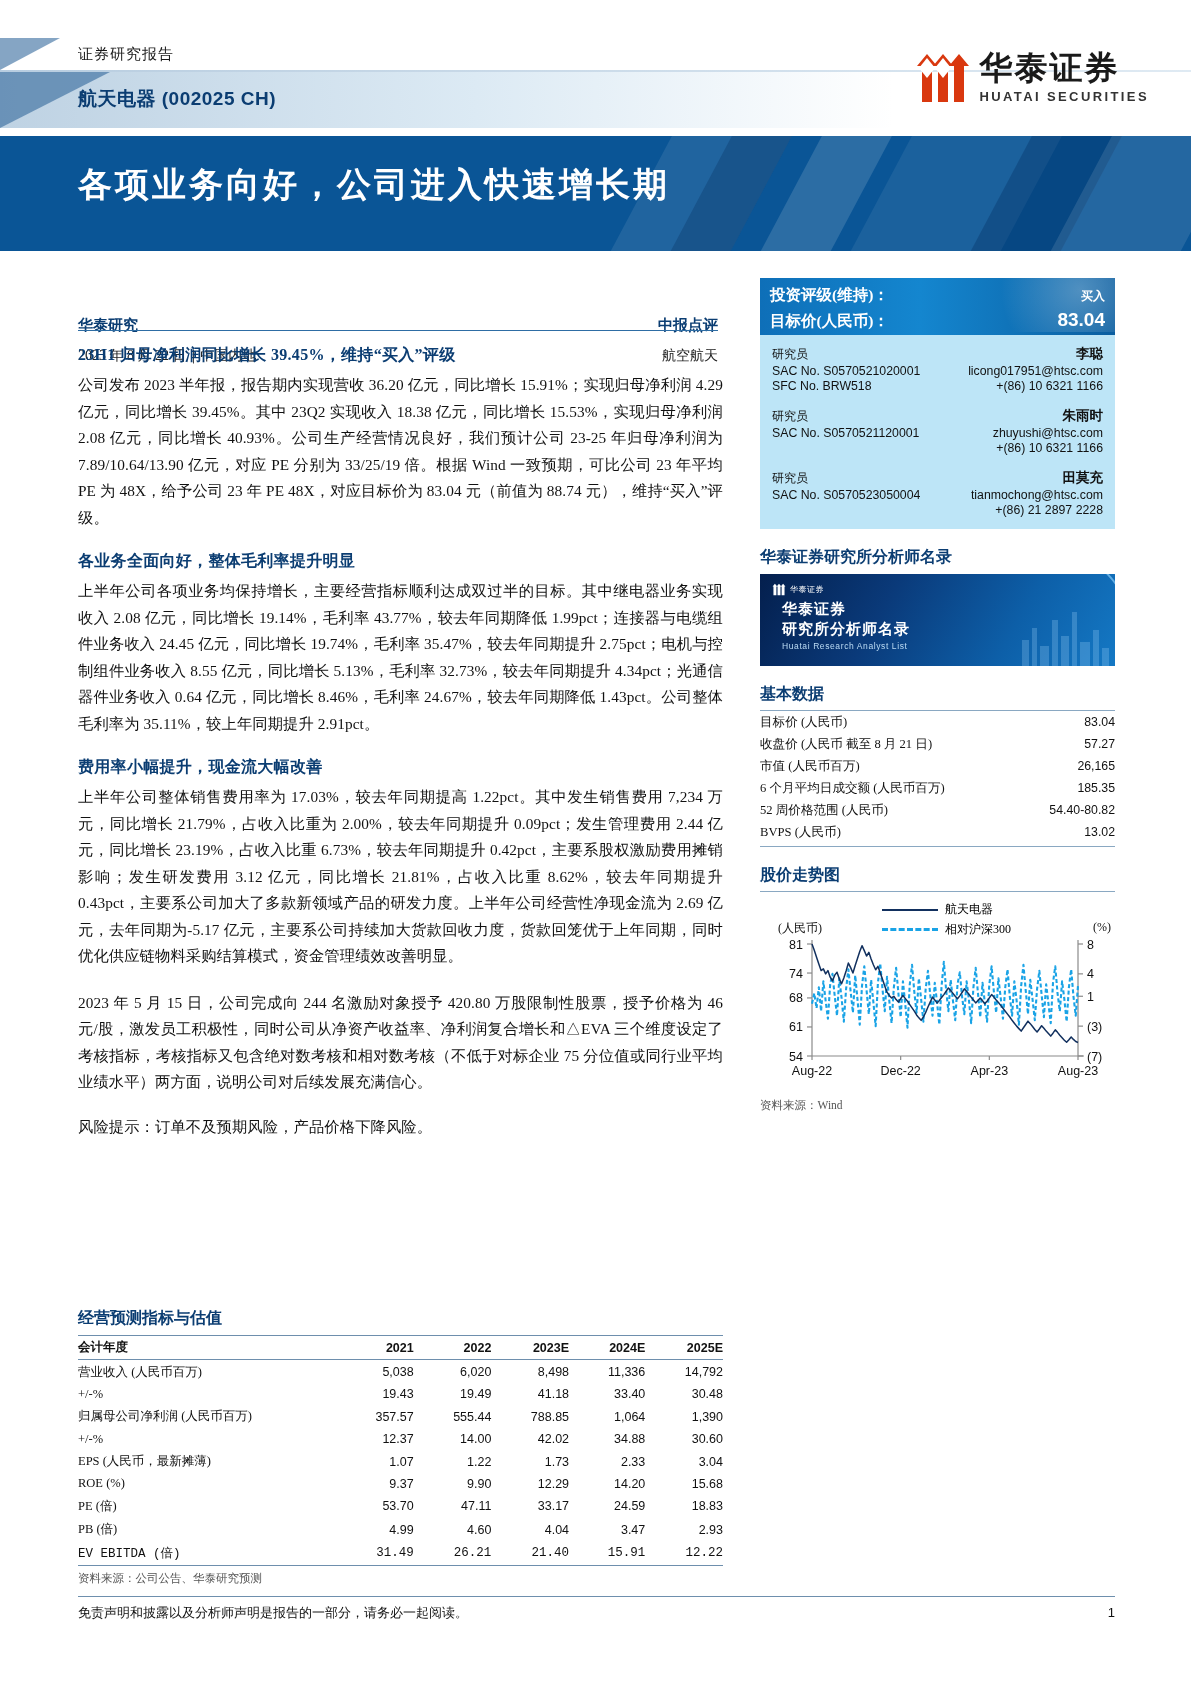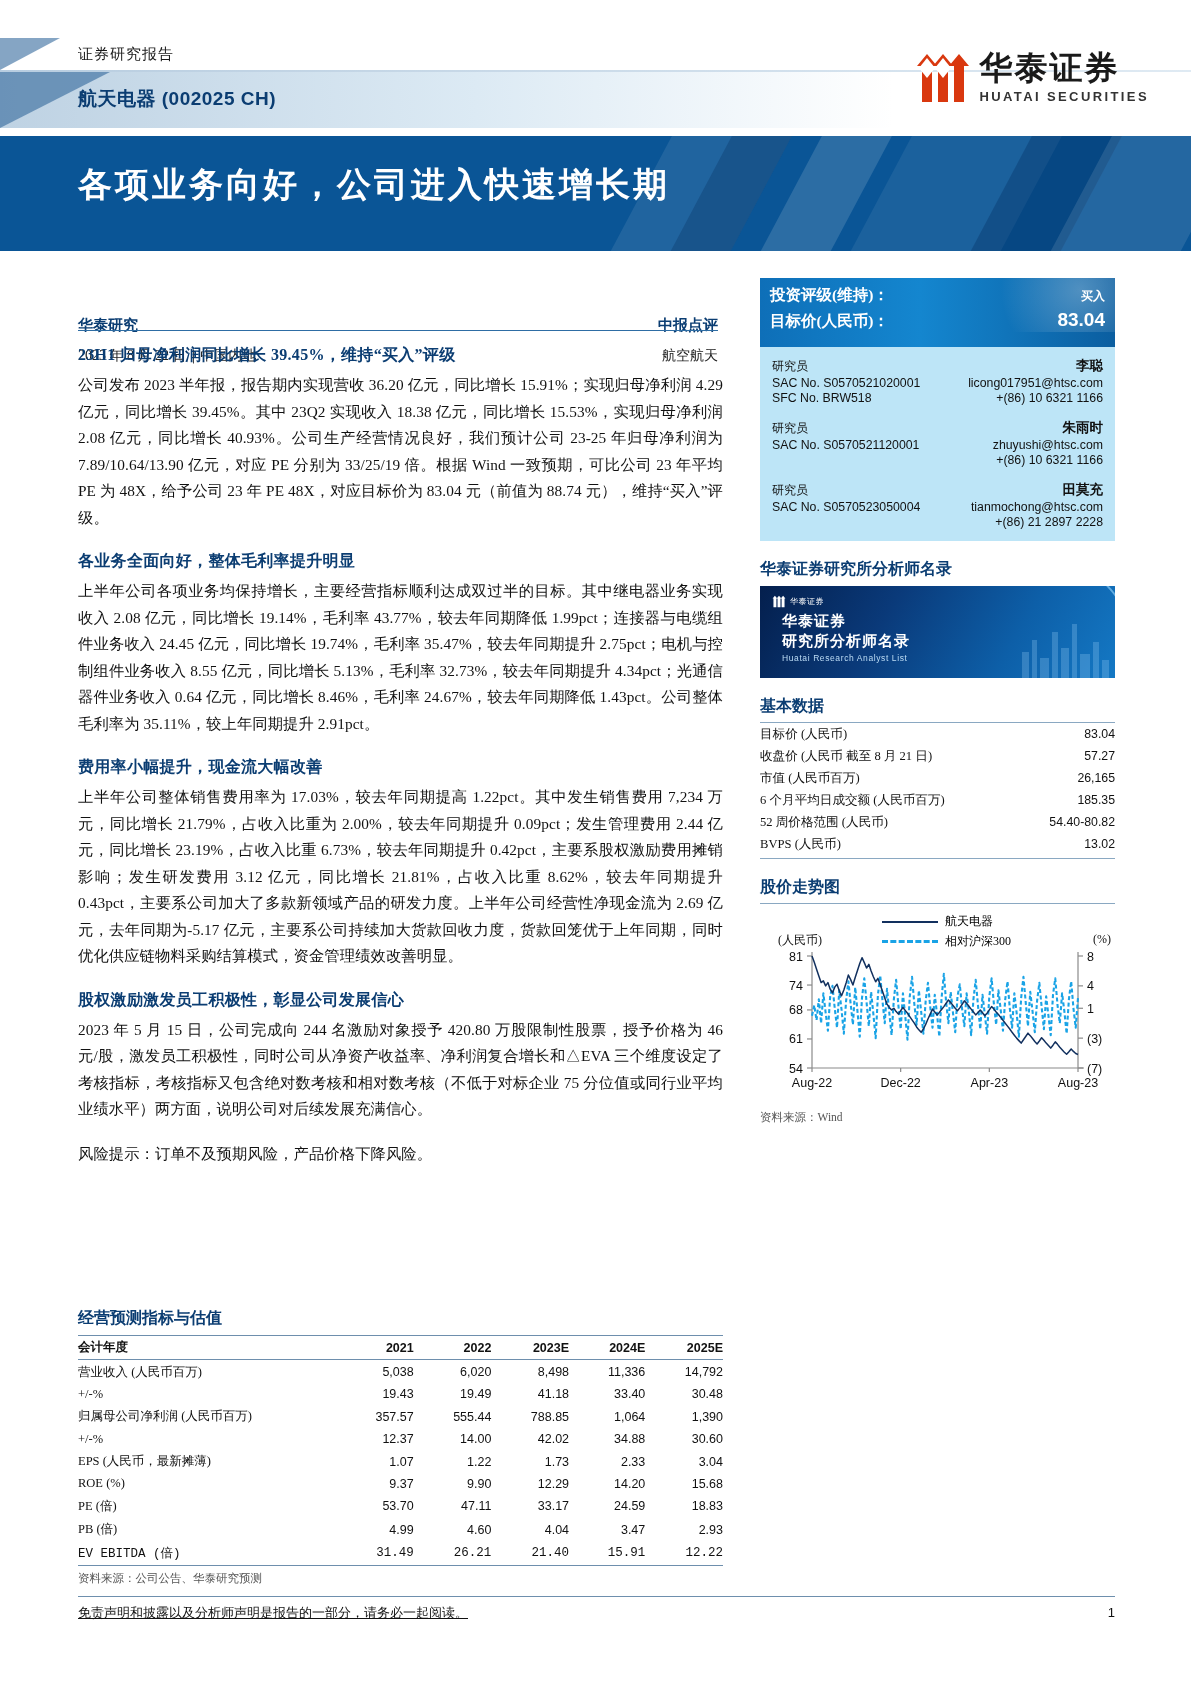--- a/index.html
+++ b/index.html
@@ -106,21 +106,21 @@
     font-size:15.3px; line-height:26.5px; color:#111;
     text-align:justify; margin:0 0 20px 0; letter-spacing:.1px;
   }
   .para.tight { margin-bottom:18px; }
 
   
   .side { position:absolute; left:760px; top:278px; width:355px; }
 
   .rating-box {
     background:linear-gradient(to right,#0e6fb8 0%,#1486cf 45%,#0b5ea0 100%);
-    padding:7px 10px 15px 10px; position:relative; overflow:hidden;
+    padding:7px 10px 3px 10px; position:relative; overflow:hidden;
   }
   .rating-box .glow {
     position:absolute; right:-10px; top:-16px; width:150px; height:70px;
     background:radial-gradient(circle at 70% 40%, rgba(255,255,255,.28), transparent 70%);
   }
   .rate-row {
     display:flex; justify-content:space-between; align-items:baseline;
     position:relative; z-index:2;
   }
   .rate-lbl {
@@ -265,21 +265,21 @@
   
   .footer {
     position:absolute; left:78px; top:1596px; width:1037px;
   }
   .footer-rule { border-top:1px solid #6e8fad; }
   .footer-row {
     display:flex; justify-content:space-between; align-items:baseline;
     margin-top:7px;
   }
   .footer-txt {
-    font-family:"Liberation Serif", serif; font-size:13px; color:#111;text-decoration:underline;
+    font-family:"Liberation Serif", serif; font-size:13px; color:#111;
   }
   .footer-pg {
     font-family:"Liberation Sans", sans-serif; font-size:13px; color:#111;
   }
 </style>
 </head>
 <body>
 
 <div class="hdr">
   <div class="hdr-tri-b"></div>
@@ -329,21 +329,20 @@
 <div class="body-col">
   <h3 class="sec-h">23H1 归母净利润同比增长 39.45%，维持“买入”评级</h3>
   <p class="para">公司发布 2023 半年报，报告期内实现营收 36.20 亿元，同比增长 15.91%；实现归母净利润 4.29 亿元，同比增长 39.45%。其中 23Q2 实现收入 18.38 亿元，同比增长 15.53%，实现归母净利润 2.08 亿元，同比增长 40.93%。公司生产经营情况良好，我们预计公司 23-25 年归母净利润为 7.89/10.64/13.90 亿元，对应 PE 分别为 33/25/19 倍。根据 Wind 一致预期，可比公司 23 年平均 PE 为 48X，给予公司 23 年 PE 48X，对应目标价为 83.04 元（前值为 88.74 元），维持“买入”评级。</p>
 
   <h3 class="sec-h">各业务全面向好，整体毛利率提升明显</h3>
   <p class="para">上半年公司各项业务均保持增长，主要经营指标顺利达成双过半的目标。其中继电器业务实现收入 2.08 亿元，同比增长 19.14%，毛利率 43.77%，较去年同期降低 1.99pct；连接器与电缆组件业务收入 24.45 亿元，同比增长 19.74%，毛利率 35.47%，较去年同期提升 2.75pct；电机与控制组件业务收入 8.55 亿元，同比增长 5.13%，毛利率 32.73%，较去年同期提升 4.34pct；光通信器件业务收入 0.64 亿元，同比增长 8.46%，毛利率 24.67%，较去年同期降低 1.43pct。公司整体毛利率为 35.11%，较上年同期提升 2.91pct。</p>
 
   <h3 class="sec-h">费用率小幅提升，现金流大幅改善</h3>
   <p class="para">上半年公司整体销售费用率为 17.03%，较去年同期提高 1.22pct。其中发生销售费用 7,234 万元，同比增长 21.79%，占收入比重为 2.00%，较去年同期提升 0.09pct；发生管理费用 2.44 亿元，同比增长 23.19%，占收入比重 6.73%，较去年同期提升 0.42pct，主要系股权激励费用摊销影响；发生研发费用 3.12 亿元，同比增长 21.81%，占收入比重 8.62%，较去年同期提升 0.43pct，主要系公司加大了多款新领域产品的研发力度。上半年公司经营性净现金流为 2.69 亿元，去年同期为-5.17 亿元，主要系公司持续加大货款回收力度，货款回笼优于上年同期，同时优化供应链物料采购结算模式，资金管理绩效改善明显。</p>
 
-  <h3 class="sec-h">股权激励激发员工积极性，彰显公司发展信心</h3>
   <p class="para tight">2023 年 5 月 15 日，公司完成向 244 名激励对象授予 420.80 万股限制性股票，授予价格为 46 元/股，激发员工积极性，同时公司从净资产收益率、净利润复合增长和△EVA 三个维度设定了考核指标，考核指标又包含绝对数考核和相对数考核（不低于对标企业 75 分位值或同行业平均业绩水平）两方面，说明公司对后续发展充满信心。</p>
 
   <p class="para">风险提示：订单不及预期风险，产品价格下降风险。</p>
 </div>
 
 <div class="side">
 
   <div class="rating-box">
     <div class="glow"></div>
     <div class="rate-row">

